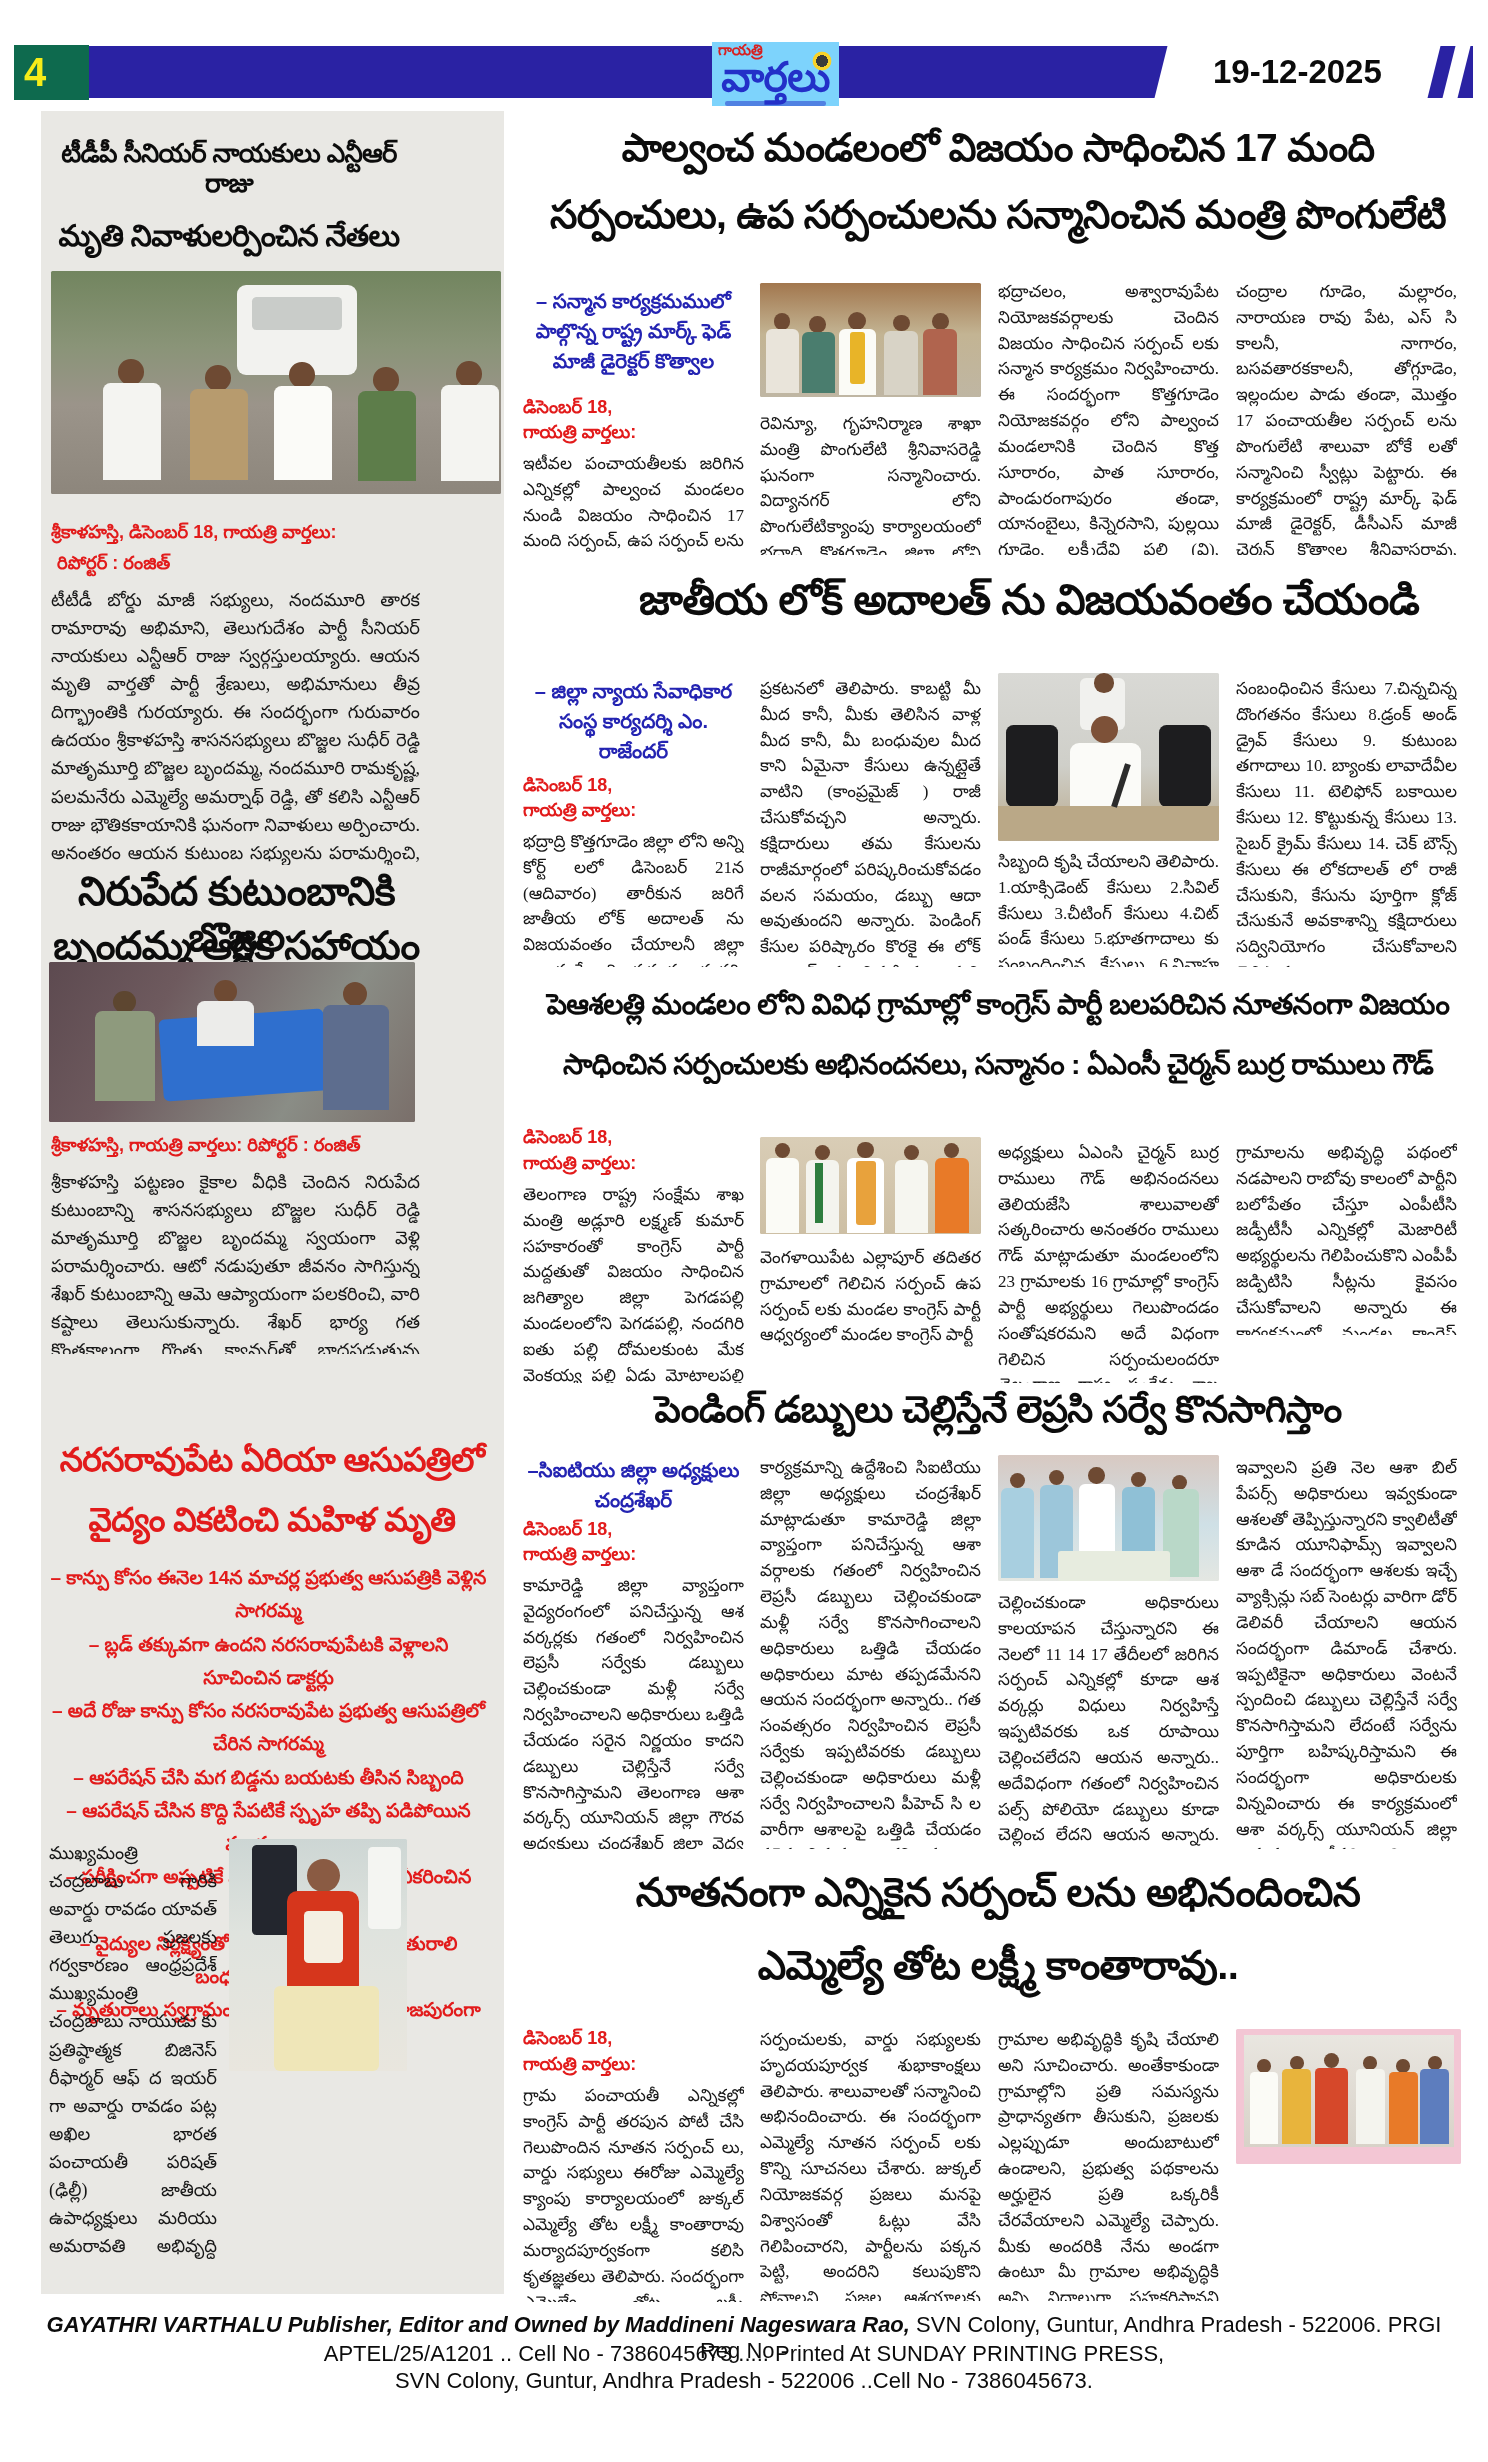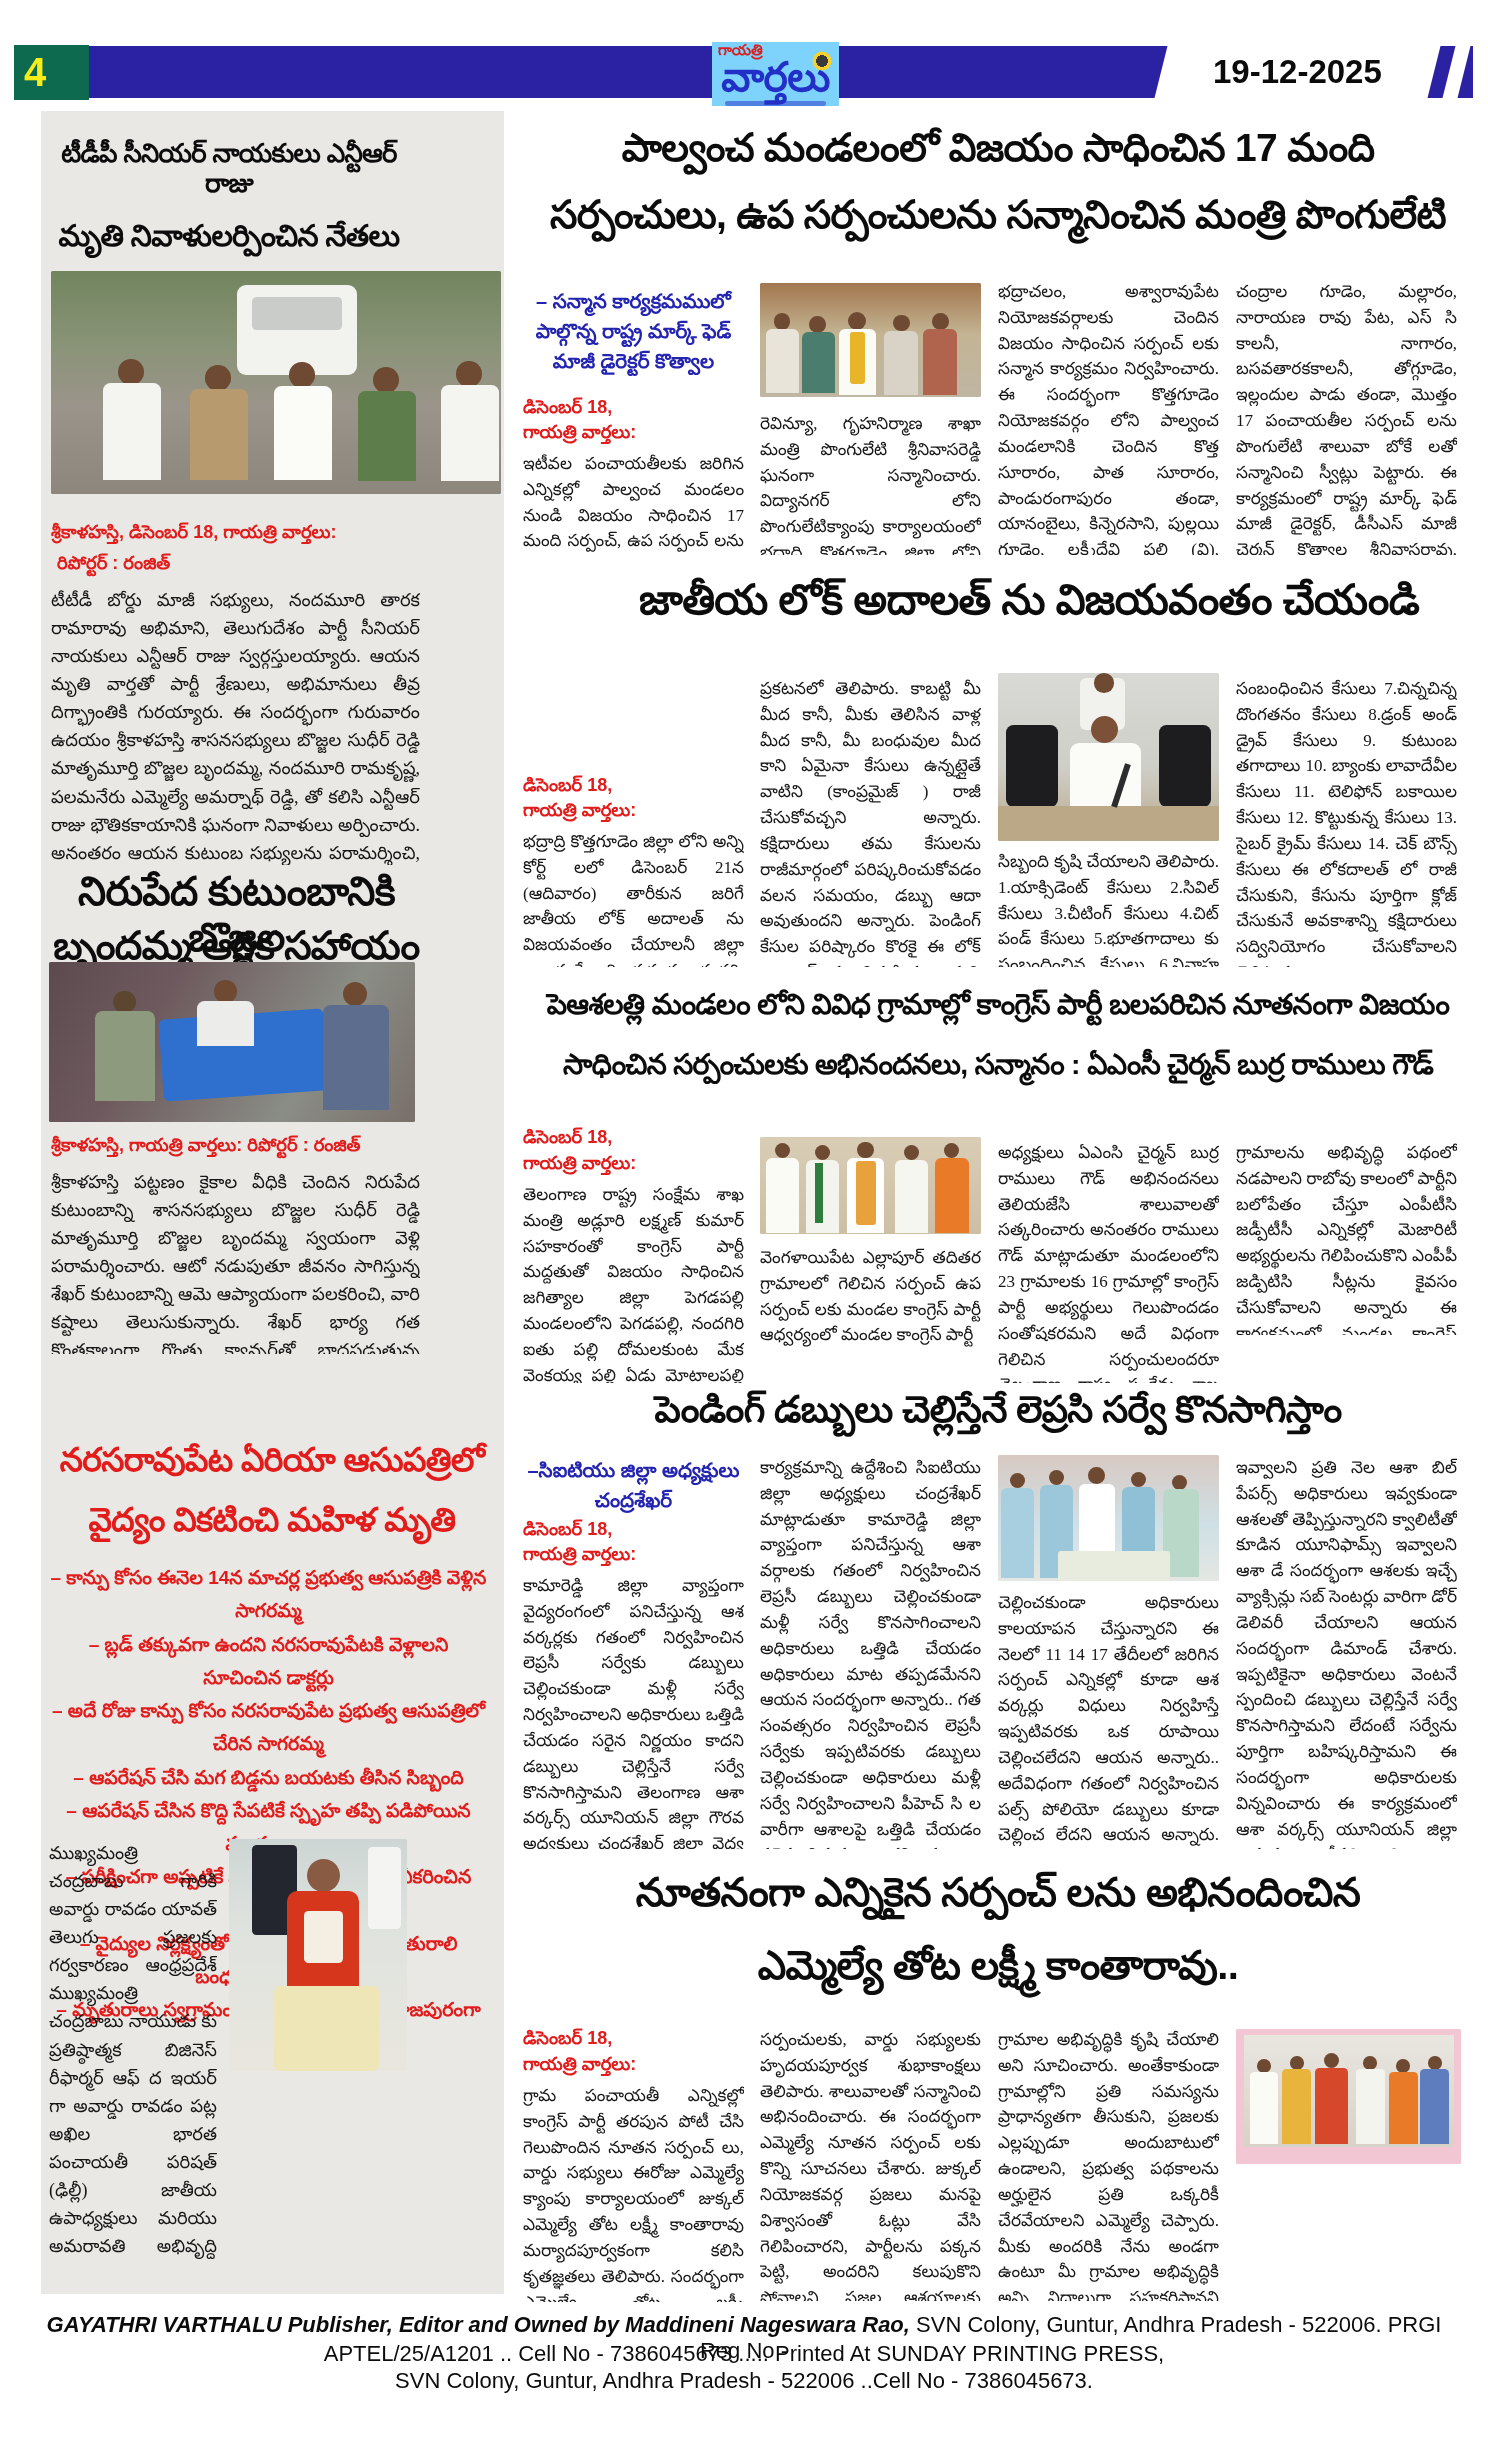--- a/index.html
+++ b/index.html
@@ -142,20 +142,21 @@
     <div class="pp" style="left:124px;top:48px;width:34px;height:64px;background:#d8d3c6;border-radius:6px 6px 0 0;"></div>
     <div class="head" style="left:172px;top:30px;width:16.5px;height:16.5px;"></div>
     <div class="pp" style="left:163px;top:46px;width:34px;height:66px;background:#b0644e;border-radius:6px 6px 0 0;"></div>
   </div>
   <div class="abs cbody" style="left:760px;top:411px;width:221px;height:144px;">రెవిన్యూ, గృహనిర్మాణ శాఖా మంత్రి పొంగులేటి శ్రీనివాసరెడ్డి ఘనంగా సన్మానించారు. విద్యానగర్ లోని పొంగులేటిక్యాంపు కార్యాలయంలో భద్రాద్రి కొత్తగూడెం జిల్లా లోని కొత్తగూడెం, ఇల్లందు, పినపాక,</div>
   <div class="abs cbody" style="left:998px;top:279px;width:221px;height:276px;">భద్రాచలం, అశ్వారావుపేట నియోజకవర్గాలకు చెందిన విజయం సాధించిన సర్పంచ్ లకు సన్మాన కార్యక్రమం నిర్వహించారు. ఈ సందర్భంగా కొత్తగూడెం నియోజకవర్గం లోని పాల్వంచ మండలానికి చెందిన కొత్త సూరారం, పాత సూరారం, పాండురంగాపురం తండా, యానంబైలు, కిన్నెరసాని, పుల్లయి గూడెం, లక్ష్మీదేవి పల్లి (వి), ఉల్వనూరు, బంజరు, జగన్నాధపురం,</div>
   <div class="abs cbody" style="left:1236px;top:279px;width:221px;height:276px;">చంద్రాల గూడెం, మల్లారం, నారాయణ రావు పేట, ఎస్ సి కాలనీ, నాగారం, బసవతారకకాలనీ, తోగ్గూడెం, ఇల్లందుల పాడు తండా, మొత్తం 17 పంచాయతీల సర్పంచ్ లను పొంగులేటి శాలువా బోకే లతో సన్మానించి స్వీట్లు పెట్టారు. ఈ కార్యక్రమంలో రాష్ట్ర మార్క్ ఫెడ్ మాజీ డైరెక్టర్, డీసీఎస్ మాజీ చైర్మన్ కొత్వాల శ్రీనివాసరావు, శాసన సభ్యులు, కాంగ్రెస్ నాయకులు పాల్గొన్నారు.</div>
 
   <div class="abs h-blk" style="left:556px;top:576px;width:946px;font-size:42px;">జాతీయ లోక్ అదాలత్ ను విజయవంతం చేయండి</div>
 
+  <div class="abs sub" style="left:523px;top:676px;width:221px;">– జిల్లా న్యాయ సేవాధికార సంస్థ కార్యదర్శి ఎం. రాజేందర్</div>
   <div class="abs dl" style="left:523px;top:774px;width:221px;">డిసెంబర్ 18,</div>
   <div class="abs dl" style="left:523px;top:799px;width:221px;">గాయత్రి వార్తలు:</div>
   <div class="abs cbody" style="left:523px;top:829px;width:221px;height:138px;">భద్రాద్రి కొత్తగూడెం జిల్లా లోని అన్ని కోర్ట్ లలో డిసెంబర్ 21న (ఆదివారం) తారీకున జరిగే జాతీయ లోక్ అదాలత్ ను విజయవంతం చేయాలనీ జిల్లా న్యాయ సేవాధికార సంస్థ కార్యదర్శి ఎం. రాజేందర్ గురువారం ఒక</div>
   <div class="abs cbody" style="left:760px;top:676px;width:221px;height:291px;">ప్రకటనలో తెలిపారు. కాబట్టి మీ మీద కానీ, మీకు తెలిసిన వాళ్ల మీద కానీ, మీ బంధువుల మీద కాని ఏమైనా కేసులు ఉన్నట్లైతే వాటిని (కాంప్రమైజ్ ) రాజీ చేసుకోవచ్చని అన్నారు. కక్షిదారులు తమ కేసులను రాజీమార్గంలో పరిష్కరించుకోవడం వలన సమయం, డబ్బు ఆదా అవుతుందని అన్నారు. పెండింగ్ కేసుల పరిష్కారం కొరకై ఈ లోక్ అదాలత్ ను నిర్వహిస్తున్నామని తెలిపారు. కావున అత్యధిక కేసులను పరిష్కరించడం కొరకు పోలీసు అధికారులు, న్యాయవాదులు, కోర్టు</div>
 
   <div class="abs photo" style="left:998px;top:673px;width:221px;height:168px;background:linear-gradient(180deg,#d9d9d5 0%,#cfcfc9 55%,#b9a98c 100%);">
     <div class="pp" style="left:82px;top:4.5px;width:45px;height:52px;background:#f1f1ee;border-radius:6px;"></div>
     <div class="head" style="left:96px;top:0px;width:19.5px;height:19.5px;"></div>
     <div class="pp" style="left:7.5px;top:52px;width:52px;height:82px;background:#1d1d1f;border-radius:7.5px;"></div>
     <div class="pp" style="left:161px;top:52px;width:52px;height:82px;background:#1d1d1f;border-radius:7.5px;"></div>

